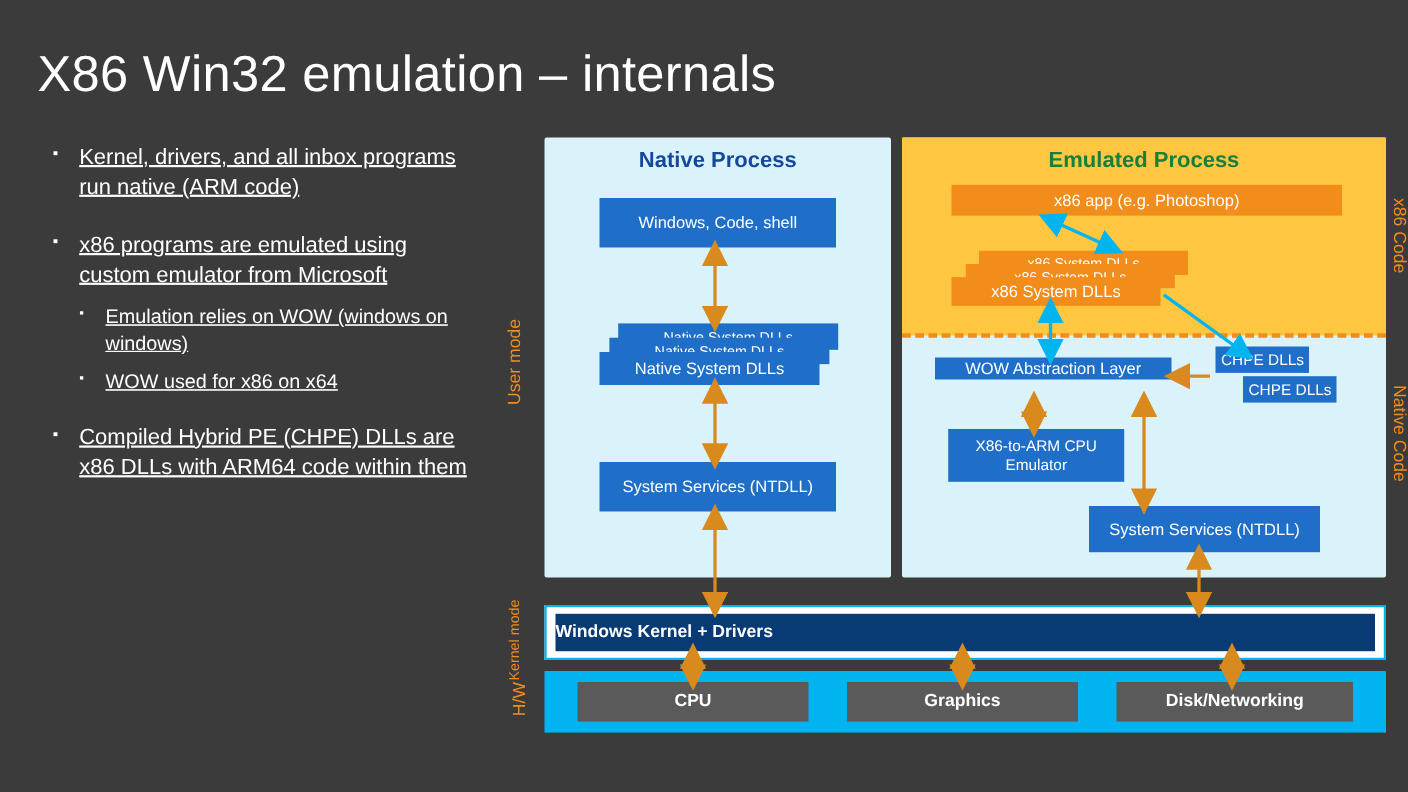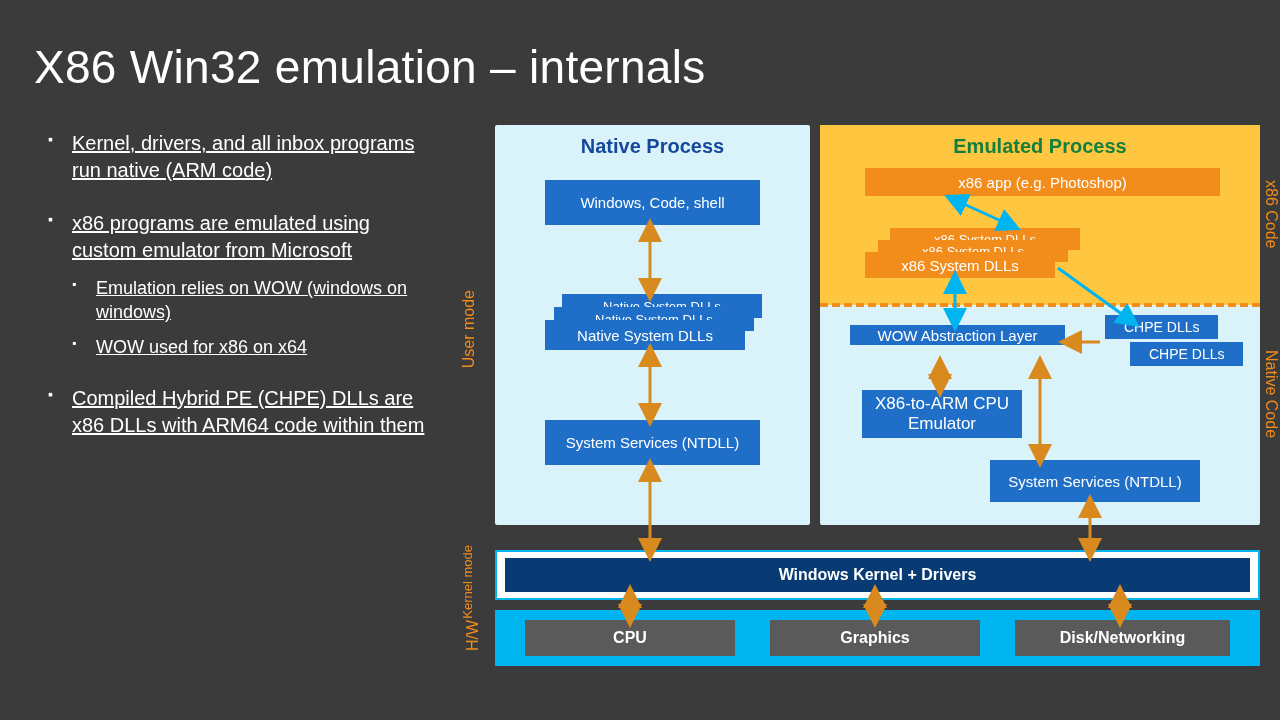--- a/index.html
+++ b/index.html
@@ -26,33 +26,33 @@
 
   .panel-title { text-align: center; font-size: 20px; font-weight: 700; padding-top: 10px; }
   .native-panel .panel-title { color: #14489c; }
   .emul-panel .panel-title { color: #15803d; position: relative; z-index: 2; }
 
   .box { position: absolute; text-align: center; color: #fff; font-size: 15px; display: flex; align-items: center; justify-content: center; padding: 4px 8px; }
   .blue { background: #1f6fc8; }
   .orange { background: #f28c1a; }
 
   .kernel-panel { position: absolute; left: 45px; top: 430px; width: 765px; height: 50px; background: #fff; border: 2px solid #00b4f0; }
-  .kernel-bar { position: absolute; left: 55px; top: 438px; width: 745px; height: 34px; background: #083a73; color: #fff; text-align: center; line-height: 34px; font-size: 16px; font-weight: 600; }
+  .kernel-bar { position: absolute; left: 55px; top: 438px; width: 745px; height: 34px; background: #083a73; color: #fff; line-height: 34px; font-size: 16px; font-weight: 600; }
 
   .hw-panel { position: absolute; left: 45px; top: 490px; width: 765px; height: 56px; background: #00b4f0; }
   .hw-box { position: absolute; top: 500px; height: 36px; background: #5a5a5a; color: #fff; text-align: center; line-height: 36px; font-weight: 600; font-size: 16px; }
 
   svg.arrows { position: absolute; left: 0; top: 0; width: 820px; height: 580px; pointer-events: none; }
 
   .dashed { position: absolute; border-top: 4px dashed #f28c1a; }
 
   .stack-shadow { position: absolute; background: #1f6fc8; color: #fff; font-size: 14px; text-align: center; display:flex; align-items:center; justify-content:center; }
   .stack-shadow.orange { background: #f28c1a; }
 
-  .chpe { position: absolute; background: #1f6fc8; color: #fff; font-size: 14px; padding: 4px 19px; }
+  .chpe { position: absolute; background: #1f6fc8; color: #fff; font-size: 14px; padding: 4px 5px; }
 </style>
 </head>
 <body>
 
 <div class="slide">
   <div class="title">X86 Win32 emulation – internals</div>
 
   <div class="bullets">
     <ul>
       <li>Kernel, drivers, and all inbox programs run native (ARM code)</li>
@@ -93,21 +93,21 @@
 
     <div class="dashed" style="left:370px; top:183px; width:440px;"></div>
 
     <div class="box orange" style="left:415px; top:48px; width:355px; height:28px;">x86 app (e.g. Photoshop)</div>
 
     <div class="stack-shadow orange" style="left:440px; top:108px; width:190px; height:22px; font-size:13px;">x86 System DLLs</div>
     <div class="stack-shadow orange" style="left:428px; top:120px; width:190px; height:22px; font-size:13px;">x86 System DLLs</div>
     <div class="box orange" style="left:415px; top:132px; width:190px; height:26px;">x86 System DLLs</div>
 
     <div class="box blue" style="left:400px; top:205px; width:215px; height:20px;">WOW Abstraction Layer</div>
-    <div class="box blue" style="left:412px; top:270px; width:160px; height:48px; font-size:17px; line-height:1.2;">X86-to-ARM CPU Emulator</div>
+    <div class="box blue" style="left:412px; top:270px; width:160px; height:48px; font-size:14px; line-height:1.2;">X86-to-ARM CPU Emulator</div>
     <div class="box blue" style="left:540px; top:340px; width:210px; height:42px;">System Services (NTDLL)</div>
 
     <div class="chpe" style="left:655px; top:195px;">CHPE DLLs</div>
     <div class="chpe" style="left:680px; top:222px;">CHPE DLLs</div>
 
     <div class="kernel-panel"></div>
     <div class="kernel-bar">Windows Kernel + Drivers</div>
 
     <div class="hw-panel"></div>
     <div class="hw-box" style="left:75px; width:210px;">CPU</div>

